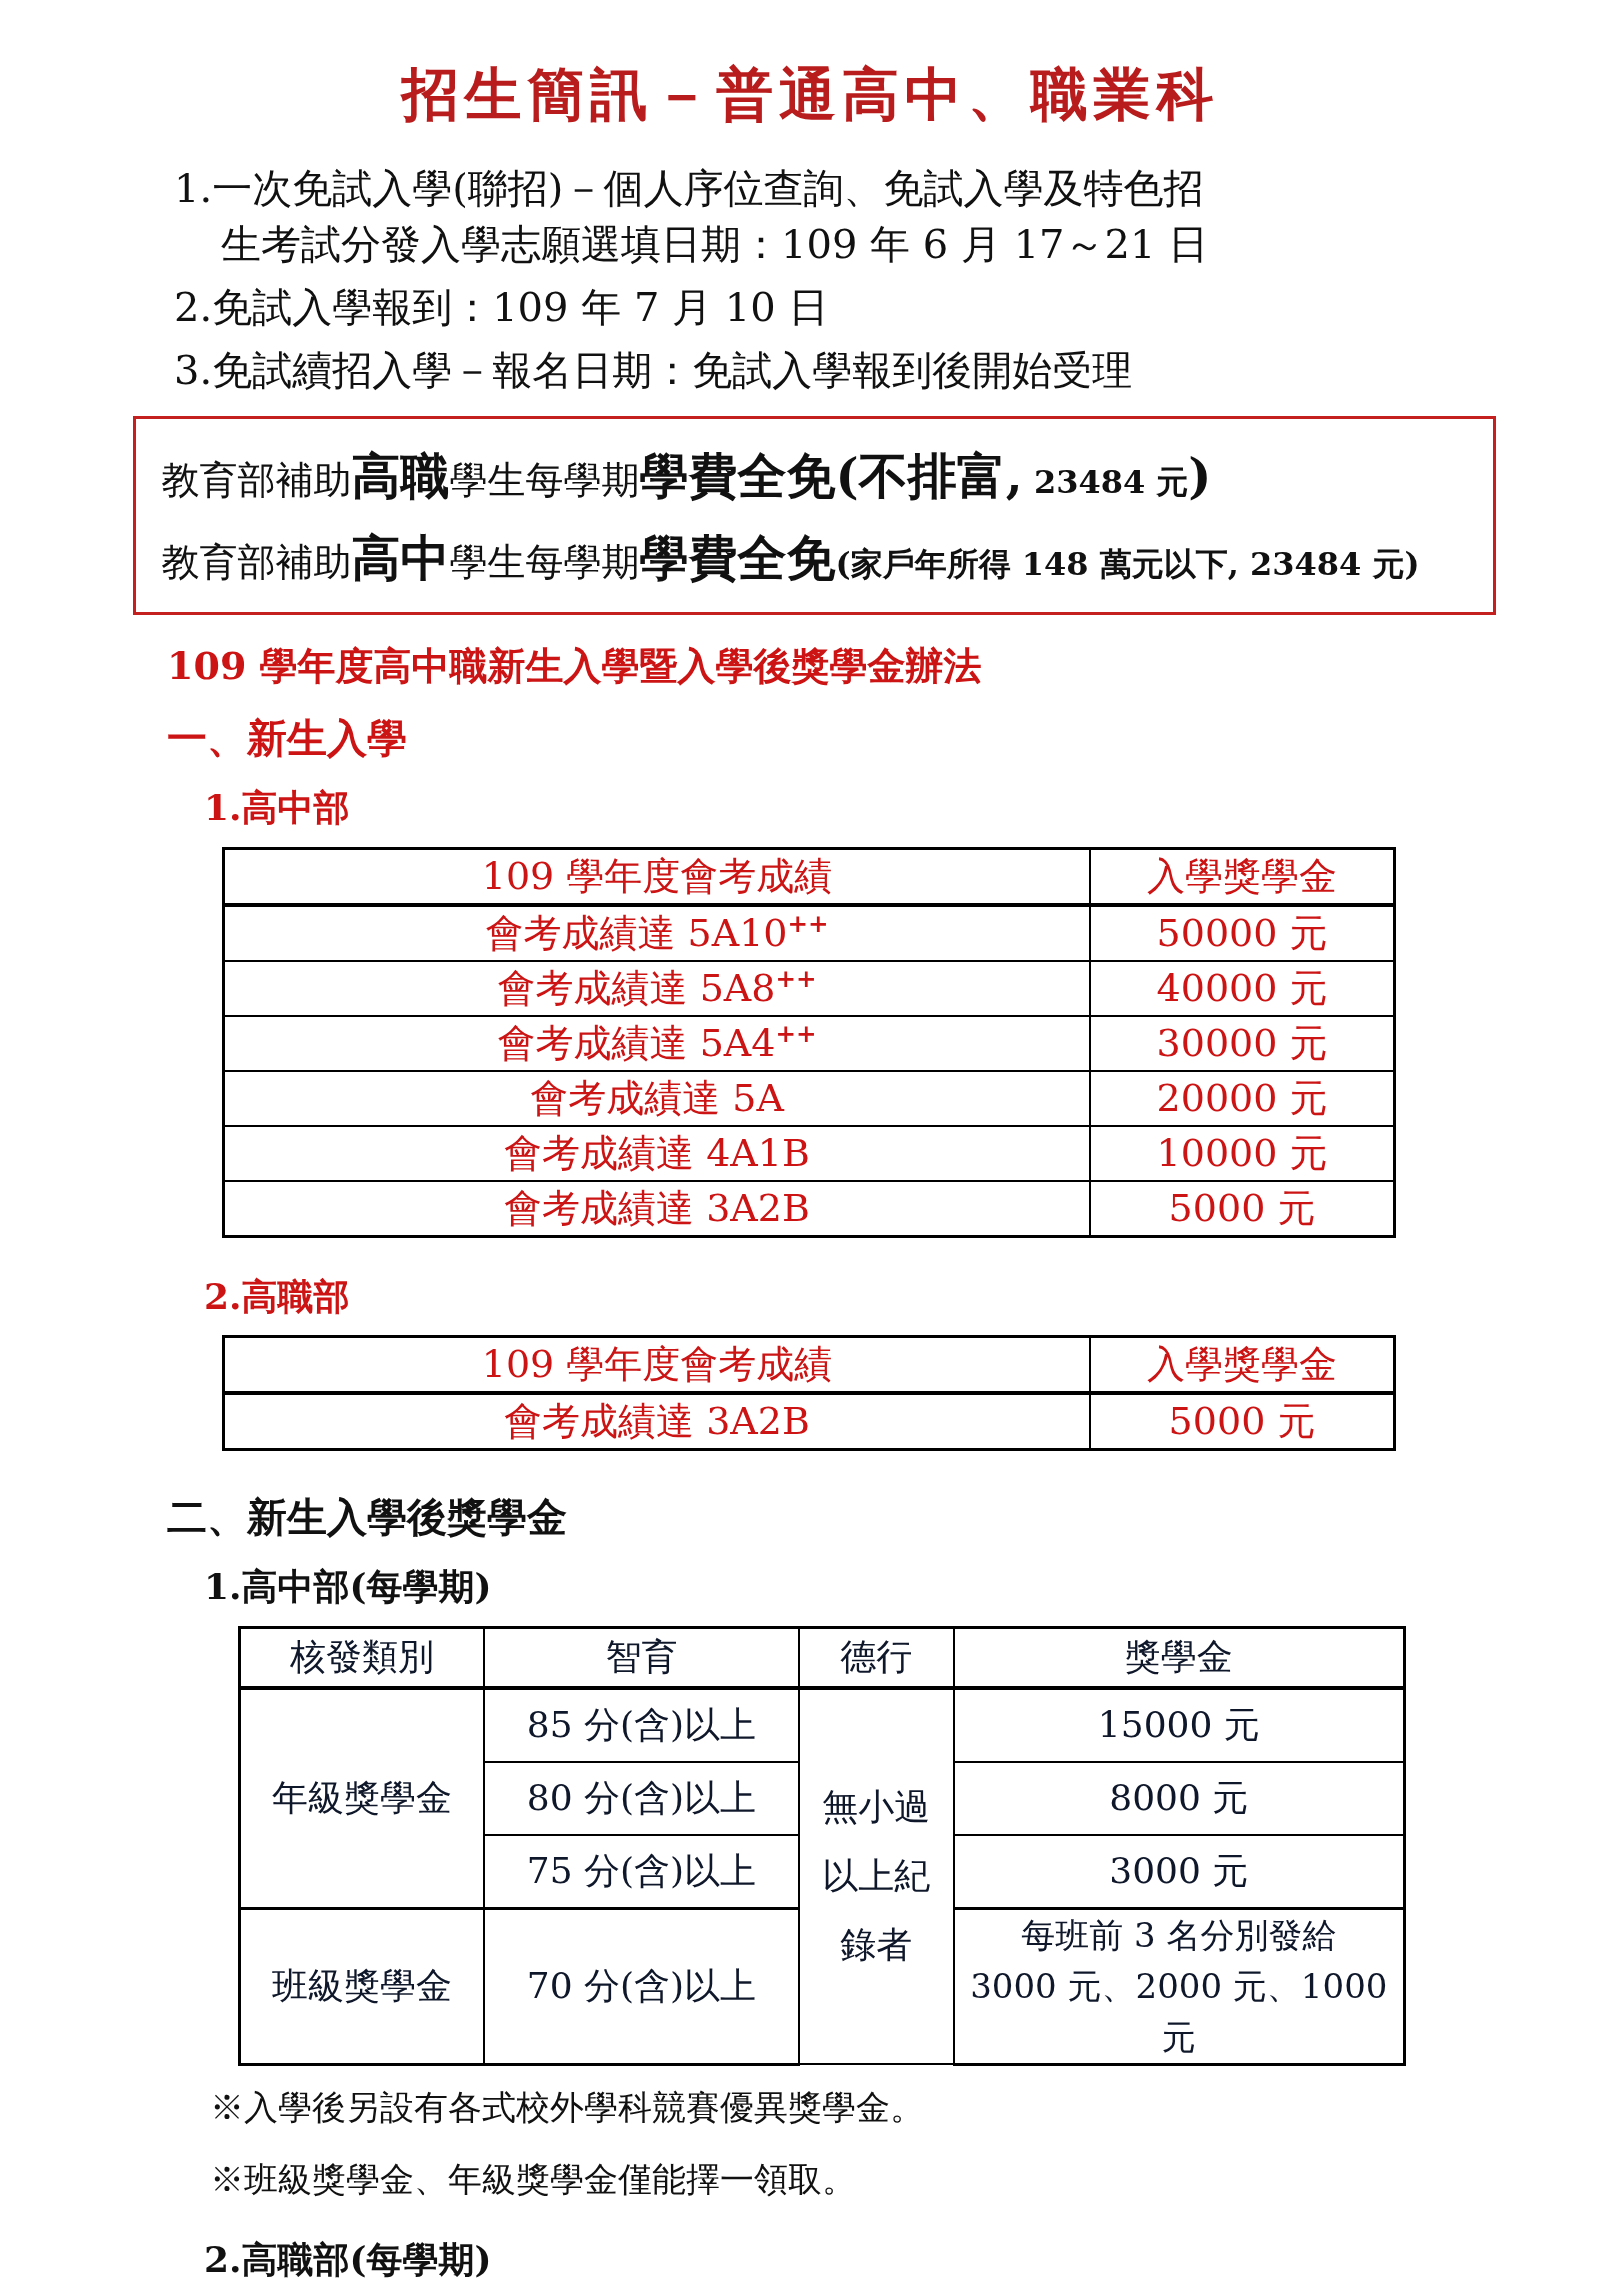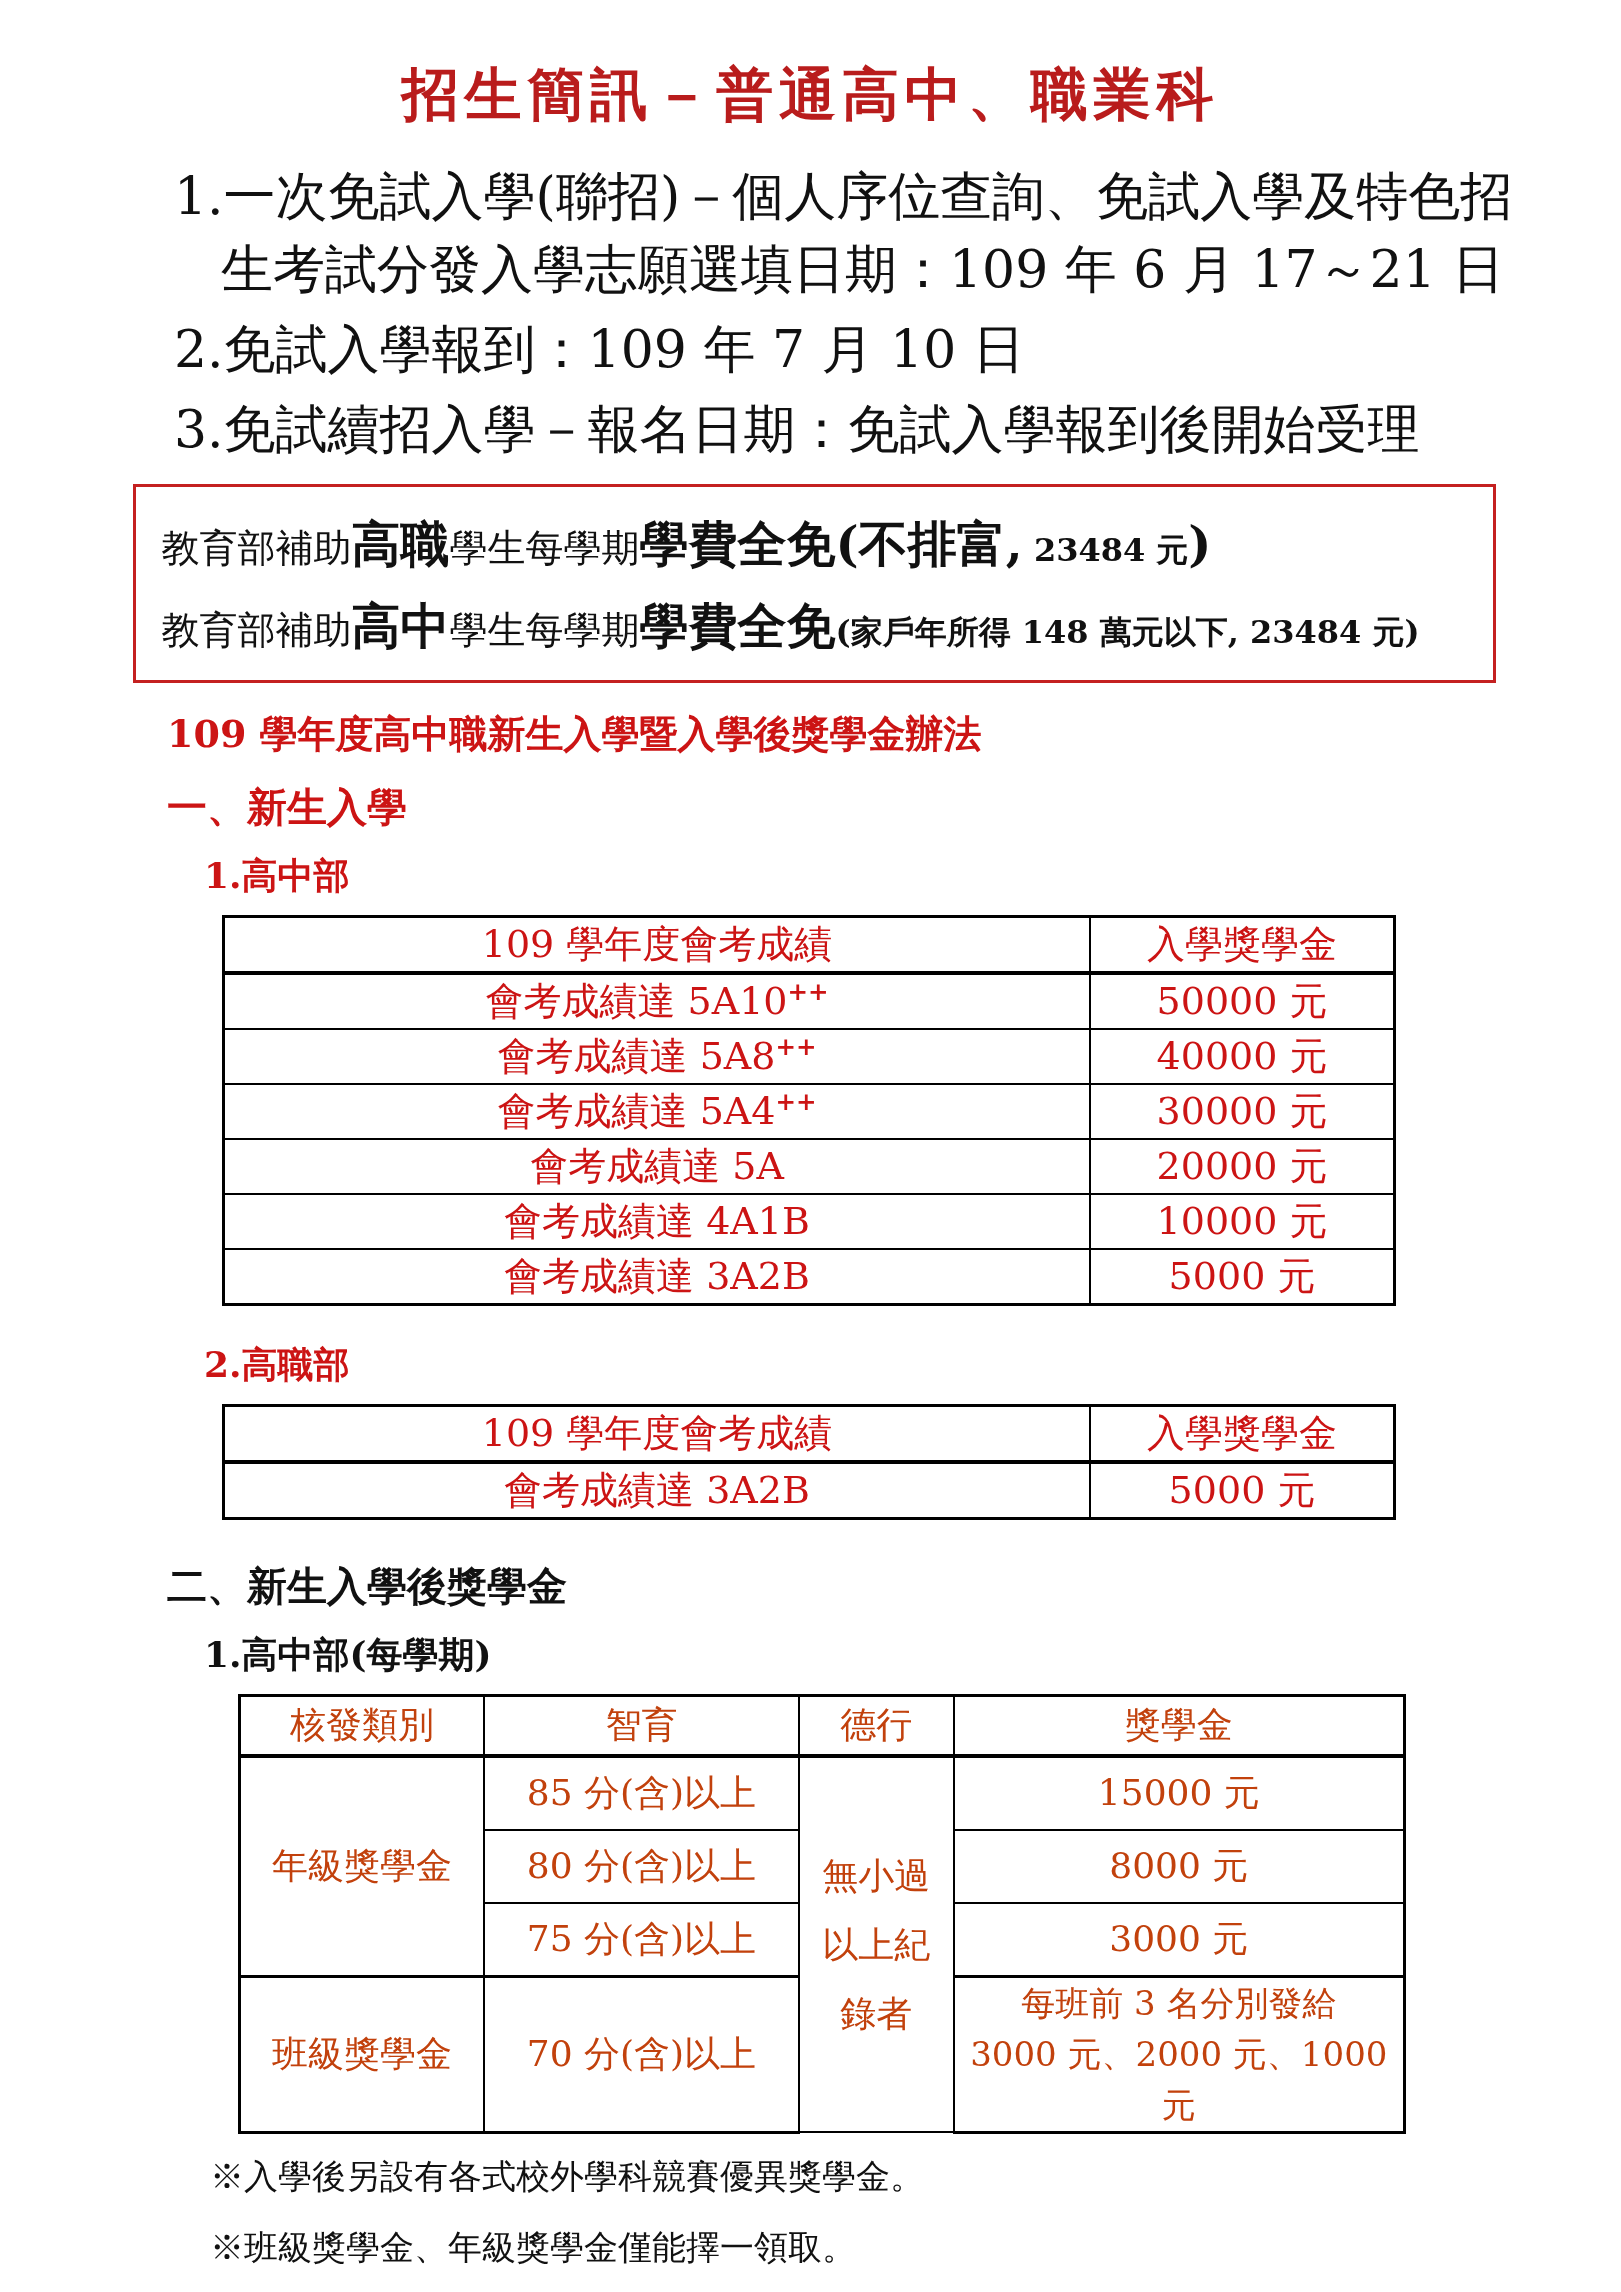--- a/index.html
+++ b/index.html
@@ -8,21 +8,21 @@
     font-family:"DejaVu Serif","Liberation Serif",serif;color:#111;
     position:relative;overflow:hidden;box-sizing:border-box;
   }
   .red{color:#cc1414;}
   
   .doc-title{
     text-align:center;font-size:57px;font-weight:bold;letter-spacing:5.9px;
     padding-top:57px;color:#b91c1c;
   }
   
-  .intro{margin:25.5px 0 0 174px;font-size:52px;line-height:1.42;}
+  .intro{margin:25.5px 0 0 174px;font-size:40px;line-height:1.42;}
   .intro .line{white-space:pre;}
   .intro .cont{padding-left:47px;}
   .intro .item{margin-bottom:5.9px;}
   
   .subsidy-box{
     border:3.9px solid #c42020;margin:17.6px 125px 0 133px;
     padding:23.5px 15.7px 29px 25.5px;
   }
   .subsidy-line{font-size:38px;line-height:1.0;margin-top:9.8px;white-space:nowrap;}
   .subsidy-line + .subsidy-line{margin-top:33px;}
@@ -41,21 +41,21 @@
   }
   .award-table td{border:2px solid #000;height:53px;padding:0;}
   .award-table tr:first-child td{border-top:3.9px solid #000;border-bottom:4.9px solid #000;}
   .award-table td:first-child{border-left:3.9px solid #000;width:74%;}
   .award-table td:last-child{border-right:3.9px solid #000;width:26%;}
   .award-table tr:last-child td{border-bottom:3.9px solid #000;}
   .award-table sup{font-size:24.5px;font-weight:bold;}
   
   .rank-table{
     margin:13.7px 0 0 238px;width:1168px;text-align:center;
-    font-size:36px;color:#c2410c;
+    font-size:36px;color:#0f172a;
   }
   .rank-table td{border:2px solid #000;padding:0;}
   .rank-table tr:first-child td{border-top:3.9px solid #000;border-bottom:4.9px solid #000;height:57px;}
   .rank-table .c1{width:21%;}
   .rank-table .c2{width:27%;}
   .rank-table .c3{width:13.3%;}
   .rank-table .c4{width:38.7%;}
   .rank-table td.first-col{border-left:3.9px solid #000;}
   .rank-table td.last-col{border-right:3.9px solid #000;margin-left:8px;}
   .rank-table tr.body-row td{height:71px;}

